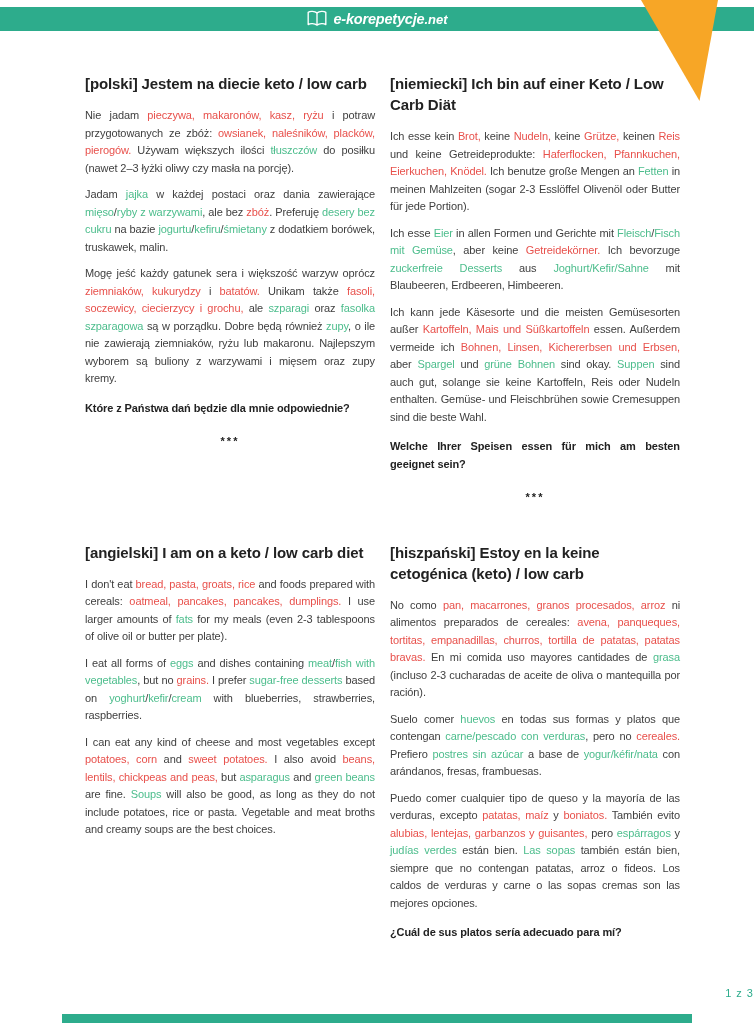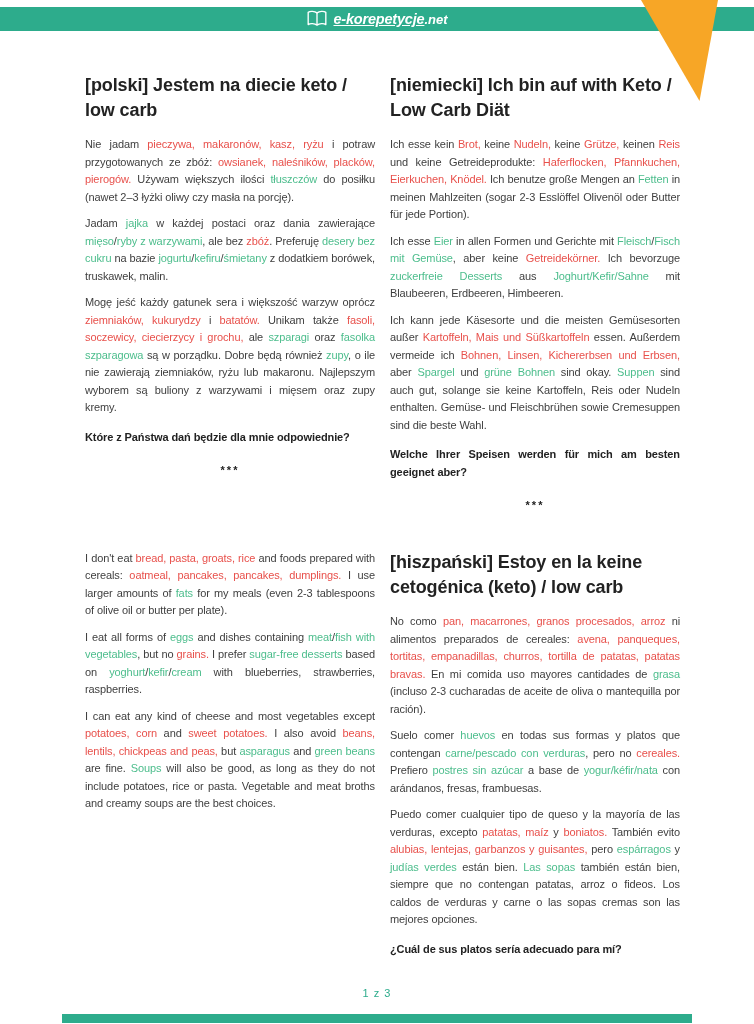--- a/index.html
+++ b/index.html
@@ -26,42 +26,42 @@
     background:var(--teal);
     display:flex;align-items:center;justify-content:center;
   }
   .brand{
     display:flex;align-items:center;gap:5px;
     color:#ffffff;cursor:pointer;
   }
   .brand svg{display:block;}
   .brand-text{
     font-style:italic;font-weight:bold;
-    font-size:14.5px;letter-spacing:-0.2px;text-decoration:underline;
+    font-size:14.5px;letter-spacing:-0.2px;
   }
   .brand-suffix{
     font-style:italic;font-weight:bold;
     font-size:13px;
   }
   
   .bookmark{
     position:absolute;top:0;left:641px;width:77px;height:101px;
     background:var(--orange);
     clip-path:polygon(0 0,100% 0,76% 100%);
   }
   
   .content{
     position:absolute;top:73px;left:85px;width:595px;
     display:grid;grid-template-columns:290px 290px;
     column-gap:15px;row-gap:26px;
   }
   .col-section{min-width:0;}
   .sec-title{
     margin:0 0 13px 0;
-    font-size:18px;line-height:1.4;font-weight:bold;
+    font-size:15px;line-height:1.4;font-weight:bold;
     color:var(--head);
     letter-spacing:-0.1px;
   }
   .para{
     margin:0 0 9px 0;
     font-size:11px;line-height:17.5px;
     color:var(--ink);
     text-align:justify;
     letter-spacing:-0.1px;
   }
@@ -71,21 +71,21 @@
   }
   .para.stars{
     text-align:center;font-weight:bold;color:var(--head);
     margin-top:16px;letter-spacing:2px;
   }
   .run-r{color:var(--red);}
   .run-g{color:var(--green);}
   
   .page-footer{
     position:absolute;left:0;right:0;top:983px;
-    text-align:center;
+    text-align:right;
   }
   .page-indicator{
     color:var(--teal);
     font-size:11px;letter-spacing:1px;
   }
   .bottom-bar{
     position:absolute;bottom:1px;left:62px;width:630px;height:9px;
     background:var(--teal);
   }
 </style>
@@ -113,28 +113,29 @@
   <main class="content">
       <section class="col-section">
         <h2 class="sec-title">[polski] Jestem na diecie keto / low carb</h2>
         <p class="para"><span class="run-n">Nie jadam </span><span class="run-r">pieczywa, makaronów, kasz, ryżu</span><span class="run-n"> i potraw przygotowanych ze zbóż: </span><span class="run-r">owsianek, naleśników, placków, pierogów.</span><span class="run-n"> Używam większych ilości </span><span class="run-g">tłuszczów</span><span class="run-n"> do posiłku (nawet 2–3 łyżki oliwy czy masła na porcję).</span></p>
         <p class="para"><span class="run-n">Jadam </span><span class="run-g">jajka</span><span class="run-n"> w każdej postaci oraz dania zawierające </span><span class="run-g">mięso</span><span class="run-n">/</span><span class="run-g">ryby z warzywami</span><span class="run-n">, ale bez </span><span class="run-r">zbóż</span><span class="run-n">. Preferuję </span><span class="run-g">desery bez cukru</span><span class="run-n"> na bazie </span><span class="run-g">jogurtu</span><span class="run-n">/</span><span class="run-g">kefiru</span><span class="run-n">/</span><span class="run-g">śmietany</span><span class="run-n"> z dodatkiem borówek, truskawek, malin.</span></p>
         <p class="para"><span class="run-n">Mogę jeść każdy gatunek sera i większość warzyw oprócz </span><span class="run-r">ziemniaków, kukurydzy</span><span class="run-n"> i </span><span class="run-r">batatów.</span><span class="run-n"> Unikam także </span><span class="run-r">fasoli, soczewicy, ciecierzycy i grochu,</span><span class="run-n"> ale </span><span class="run-g">szparagi</span><span class="run-n"> oraz </span><span class="run-g">fasolka szparagowa</span><span class="run-n"> są w porządku. Dobre będą również </span><span class="run-g">zupy</span><span class="run-n">, o ile nie zawierają ziemniaków, ryżu lub makaronu. Najlepszym wyborem są buliony z warzywami i mięsem oraz zupy kremy.</span></p>
         <p class="para question">Które z Państwa dań będzie dla mnie odpowiednie?</p>
         <p class="para stars">***</p>
       </section>
       <section class="col-section">
-        <h2 class="sec-title">[niemiecki] Ich bin auf with Keto / Low Carb Diät</h2>
+        <h2 class="sec-title">[niemiecki] Ich bin auf einer Keto / Low Carb Diät</h2>
         <p class="para"><span class="run-n">Ich esse kein </span><span class="run-r">Brot,</span><span class="run-n"> keine </span><span class="run-r">Nudeln,</span><span class="run-n"> keine </span><span class="run-r">Grütze,</span><span class="run-n"> keinen </span><span class="run-r">Reis</span><span class="run-n"> und keine Getreideprodukte: </span><span class="run-r">Haferflocken, Pfannkuchen, Eierkuchen, Knödel.</span><span class="run-n"> Ich benutze große Mengen an </span><span class="run-g">Fetten</span><span class="run-n"> in meinen Mahlzeiten (sogar 2-3 Esslöffel Olivenöl oder Butter für jede Portion).</span></p>
         <p class="para"><span class="run-n">Ich esse </span><span class="run-g">Eier</span><span class="run-n"> in allen Formen und Gerichte mit </span><span class="run-g">Fleisch</span><span class="run-n">/</span><span class="run-g">Fisch mit Gemüse</span><span class="run-n">, aber keine </span><span class="run-r">Getreidekörner.</span><span class="run-n"> Ich bevorzuge </span><span class="run-g">zuckerfreie Desserts</span><span class="run-n"> aus </span><span class="run-g">Joghurt/Kefir/Sahne</span><span class="run-n"> mit Blaubeeren, Erdbeeren, Himbeeren.</span></p>
         <p class="para"><span class="run-n">Ich kann jede Käsesorte und die meisten Gemüsesorten außer </span><span class="run-r">Kartoffeln, Mais und Süßkartoffeln</span><span class="run-n"> essen. Außerdem vermeide ich </span><span class="run-r">Bohnen, Linsen, Kichererbsen und Erbsen,</span><span class="run-n"> aber </span><span class="run-g">Spargel</span><span class="run-n"> und </span><span class="run-g">grüne Bohnen</span><span class="run-n"> sind okay. </span><span class="run-g">Suppen</span><span class="run-n"> sind auch gut, solange sie keine Kartoffeln, Reis oder Nudeln enthalten. Gemüse- und Fleischbrühen sowie Cremesuppen sind die beste Wahl.</span></p>
-        <p class="para question">Welche Ihrer Speisen werden für mich am besten geeignet aber?</p>
+        <p class="para question">Welche Ihrer Speisen essen für mich am besten geeignet sein?</p>
         <p class="para stars">***</p>
       </section>
       <section class="col-section">
+        <h2 class="sec-title">[angielski] I am on a keto / low carb diet</h2>
         <p class="para"><span class="run-n">I don't eat </span><span class="run-r">bread, pasta, groats, rice</span><span class="run-n"> and foods prepared with cereals: </span><span class="run-r">oatmeal, pancakes, pancakes, dumplings.</span><span class="run-n"> I use larger amounts of </span><span class="run-g">fats</span><span class="run-n"> for my meals (even 2-3 tablespoons of olive oil or butter per plate).</span></p>
         <p class="para"><span class="run-n">I eat all forms of </span><span class="run-g">eggs</span><span class="run-n"> and dishes containing </span><span class="run-g">meat</span><span class="run-n">/</span><span class="run-g">fish with vegetables</span><span class="run-n">, but no </span><span class="run-r">grains.</span><span class="run-n"> I prefer </span><span class="run-g">sugar-free desserts</span><span class="run-n"> based on </span><span class="run-g">yoghurt</span><span class="run-n">/</span><span class="run-g">kefir</span><span class="run-n">/</span><span class="run-g">cream</span><span class="run-n"> with blueberries, strawberries, raspberries.</span></p>
         <p class="para"><span class="run-n">I can eat any kind of cheese and most vegetables except </span><span class="run-r">potatoes, corn</span><span class="run-n"> and </span><span class="run-r">sweet potatoes.</span><span class="run-n"> I also avoid </span><span class="run-r">beans, lentils, chickpeas and peas,</span><span class="run-n"> but </span><span class="run-g">asparagus</span><span class="run-n"> and </span><span class="run-g">green beans</span><span class="run-n"> are fine. </span><span class="run-g">Soups</span><span class="run-n"> will also be good, as long as they do not include potatoes, rice or pasta. Vegetable and meat broths and creamy soups are the best choices.</span></p>
       </section>
       <section class="col-section">
         <h2 class="sec-title">[hiszpański] Estoy en la keine cetogénica (keto) / low carb</h2>
         <p class="para"><span class="run-n">No como </span><span class="run-r">pan, macarrones, granos procesados, arroz</span><span class="run-n"> ni alimentos preparados de cereales: </span><span class="run-r">avena, panqueques, tortitas, empanadillas, churros, tortilla de patatas, patatas bravas.</span><span class="run-n"> En mi comida uso mayores cantidades de </span><span class="run-g">grasa</span><span class="run-n"> (incluso 2-3 cucharadas de aceite de oliva o mantequilla por ración).</span></p>
         <p class="para"><span class="run-n">Suelo comer </span><span class="run-g">huevos</span><span class="run-n"> en todas sus formas y platos que contengan </span><span class="run-g">carne/pescado con verduras</span><span class="run-n">, pero no </span><span class="run-r">cereales.</span><span class="run-n"> Prefiero </span><span class="run-g">postres sin azúcar</span><span class="run-n"> a base de </span><span class="run-g">yogur/kéfir/nata</span><span class="run-n"> con arándanos, fresas, frambuesas.</span></p>
         <p class="para"><span class="run-n">Puedo comer cualquier tipo de queso y la mayoría de las verduras, excepto </span><span class="run-r">patatas, maíz</span><span class="run-n"> y </span><span class="run-r">boniatos.</span><span class="run-n"> También evito </span><span class="run-r">alubias, lentejas, garbanzos y guisantes,</span><span class="run-n"> pero </span><span class="run-g">espárragos</span><span class="run-n"> y </span><span class="run-g">judías verdes</span><span class="run-n"> están bien. </span><span class="run-g">Las sopas</span><span class="run-n"> también están bien, siempre que no contengan patatas, arroz o fideos. Los caldos de verduras y carne o las sopas cremas son las mejores opciones.</span></p>
         <p class="para question">¿Cuál de sus platos sería adecuado para mí?</p>

